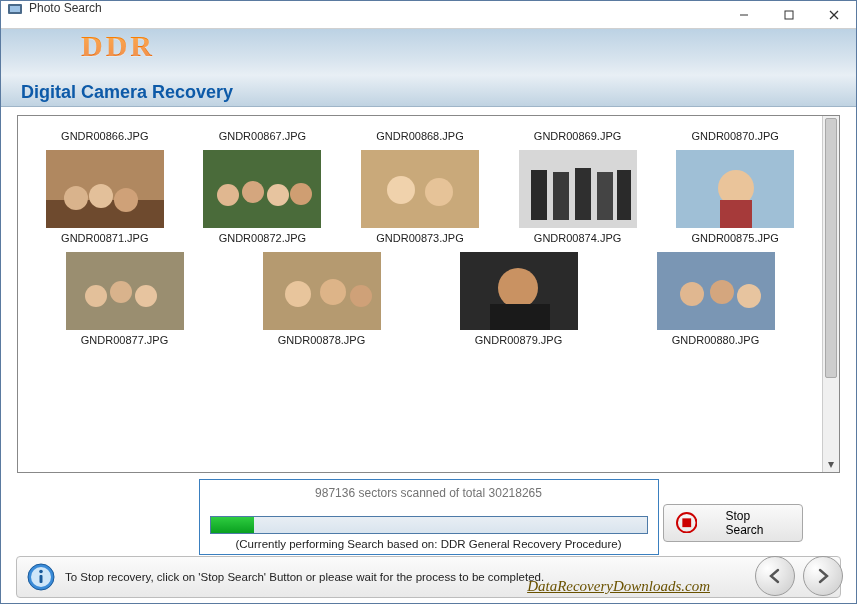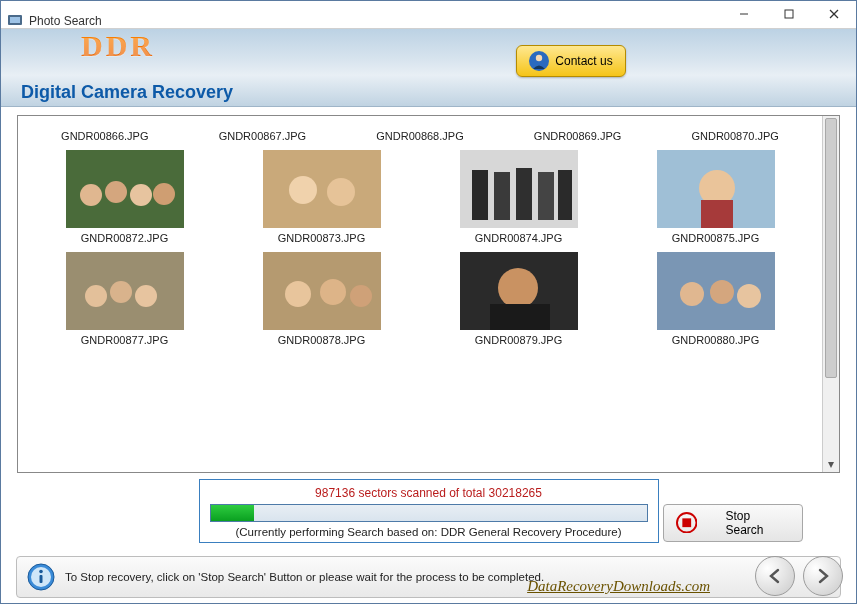--- a/index.html
+++ b/index.html
@@ -1,38 +1,38 @@
 <!DOCTYPE html>
 <html><head>
 <meta charset="utf-8">
 <style>
 * { box-sizing: border-box; margin: 0; padding: 0; }
 body { font-family: "Segoe UI", Tahoma, sans-serif; font-size: 12px; background: #fff; width: 857px; height: 604px; overflow: hidden; border: 1px solid #5a7aa0; }
-.titlebar { height: 28px; background: #fff; display: flex; align-items: flex-end; padding: 0 0 0 6px; border-bottom: 1px solid #d0d0d0; }
+.titlebar { height: 28px; background: #fff; display: flex; align-items: flex-start; padding: 0 0 0 6px; border-bottom: 1px solid #d0d0d0; }
 .titlebar .app-icon { width: 16px; height: 16px; margin-right: 6px; display: inline-flex; }
 .titlebar .title { font-size: 12px; color: #333; flex: 1; }
 .titlebar .winbtn { width: 45px; height: 28px; display: flex; align-items: center; justify-content: center; color: #444; }
 .header { height: 78px; background: linear-gradient(#bcd2e4 0%, #d8e4ee 40%, #e8eff5 60%, #c0d3e2 100%); border-bottom: 1px solid #9fb5c8; position: relative; padding: 0 20px; }
 .logo { font-family: Georgia, serif; font-size: 30px; font-weight: bold; letter-spacing: 3px; background: linear-gradient(#ff8a00, #e65a00); -webkit-background-clip: text; background-clip: text; color: transparent; text-shadow: 0 1px 0 rgba(255,255,255,.3); margin-left: 60px; }
 .subtitle { color: #0d5aa8; font-size: 18px; font-weight: 600; margin-top: 19px; }
 .contact-btn { position: absolute; right: 230px; top: 16px; width: 110px; height: 32px; border: 1px solid #b58b00; border-radius: 6px; background: linear-gradient(#ffe890, #f5c418); display: flex; align-items: center; justify-content: center; gap: 6px; font-size: 12px; box-shadow: 0 1px 2px rgba(0,0,0,.25); }
 .contact-btn .person { width: 20px; height: 20px; }
 .body-area { padding: 8px 16px 1px 16px; background: #fff; }
 .thumb-panel { border: 1px solid #888; height: 358px; position: relative; background: #fff; }
 .thumb-scroll { position: absolute; top: 0; right: 0; width: 17px; height: 100%; background: #f0f0f0; border-left: 1px solid #ccc; }
 .thumb-scroll .thumb { position: absolute; top: 2px; left: 2px; right: 2px; height: 260px; background: #cdcdcd; border: 1px solid #a8a8a8; border-radius: 2px; }
 .thumb-scroll .arrow-down { position: absolute; bottom: 0; left: 0; right: 0; height: 17px; display: flex; align-items: center; justify-content: center; color: #555; }
 .thumb-grid { padding: 6px 8px 6px 8px; margin-right: 17px; height: 100%; display: flex; flex-direction: column; gap: 8px; }
 .row { display: flex; justify-content: space-around; }
 .cell { width: 150px; text-align: center; }
 .cell .label { font-size: 11px; color: #222; margin-top: 4px; }
 .img { width: 118px; height: 78px; margin: 0 auto; display: block; }
 .row.labels-only .cell { padding-top: 4px; }
 .progress-panel { margin: 6px auto 0; width: 460px; border: 1px solid #3a7fbf; padding: 6px 10px 4px; text-align: center; background: #fff; }
-.progress-text { font-size: 12px; color: #b91c1c; margin-bottom: 4px; }
+.progress-text { font-size: 12px; color: #737373; margin-bottom: 16px; }
 .progress-bar { width: 100%; height: 18px; border: 1px solid #4d7aa8; background: linear-gradient(#e8eef4,#d9e4ee); position: relative; }
 .progress-fill { position: absolute; left: 0; top: 0; bottom: 0; width: 10%; background: linear-gradient(#2ecc40,#0aa020); }
 .progress-sub { font-size: 11.5px; color: #222; margin-top: 4px; }
 .stop-btn { position: absolute; right: 54px; bottom: 62px; width: 140px; height: 38px; border: 1px solid #a7a7a7; border-radius: 4px; background: linear-gradient(#fafafa,#e5e5e5); display: flex; align-items: center; gap: 28px; padding: 0 12px; font-size: 12px; }
 .stop-btn .stop-icon { width: 22px; height: 22px; }
 .footer { position: absolute; left: 16px; right: 16px; bottom: 6px; height: 42px; border: 1px solid #bdbdbd; border-radius: 4px; background: linear-gradient(#fbfbfb,#e9e9e9); display: flex; align-items: center; padding: 0 10px; gap: 10px; }
 .info-icon { width: 28px; height: 28px; flex-shrink: 0; }
 .footer-text { font-size: 11.5px; color: #222; }
 .site-link { position: absolute; right: 130px; bottom: 2px; font-family: Georgia, serif; font-style: italic; font-size: 15px; color: #6a5200; text-decoration: underline; }
 .nav-btn { width: 40px; height: 40px; border-radius: 50%; background: radial-gradient(circle at 30% 30%, #fff, #c9c9c9); border: 1px solid #9c9c9c; display: flex; align-items: center; justify-content: center; position: absolute; bottom: 8px; }
@@ -65,30 +65,20 @@
       <svg width="10" height="10" viewBox="0 0 10 10">
         <line x1="1" y1="1" x2="9" y2="9" stroke="#333" stroke-width="1.2"></line>
         <line x1="9" y1="1" x2="1" y2="9" stroke="#333" stroke-width="1.2"></line>
       </svg>
     </div>
 </div>
 
 <div class="header">
   <div class="logo">DDR</div>
   <div class="subtitle">Digital Camera Recovery</div>
-  <div class="contact-btn">
-    <span class="person">
-      <svg viewBox="0 0 20 20">
-          <circle cx="10" cy="10" r="10" fill="#2a6abf"></circle>
-          <circle cx="10" cy="7" r="3.2" fill="#f4d9b5"></circle>
-          <path d="M4 18 Q10 11 16 18" fill="#14375e"></path>
-        </svg>
-    </span>
-    <span>Contact us</span>
-  </div>
 </div>
 
 <div class="body-area">
   <div class="thumb-panel">
     <div class="thumb-grid">
 
       <div class="row labels-only">
         <div class="cell">
             <div class="label">GNDR00866.JPG</div>
           </div>
@@ -100,20 +90,30 @@
           </div>
         <div class="cell">
             <div class="label">GNDR00869.JPG</div>
           </div>
         <div class="cell">
             <div class="label">GNDR00870.JPG</div>
           </div>
       </div>
 
       <div class="row">
+        <div class="cell">
+            <svg class="img" viewBox="0 0 118 78">
+              <rect width="118" height="78" fill="#b08860"></rect>
+              <rect y="50" width="118" height="28" fill="#6e4a2e"></rect>
+              <circle cx="30" cy="48" r="12" fill="#d9b38c"></circle>
+              <circle cx="55" cy="46" r="12" fill="#e3c09a"></circle>
+              <circle cx="80" cy="50" r="12" fill="#cfa178"></circle>
+            </svg>
+            <div class="label">GNDR00871.JPG</div>
+          </div>
         <div class="cell">
             <svg class="img" viewBox="0 0 118 78">
               <rect width="118" height="78" fill="#4a6b3a"></rect>
               <circle cx="25" cy="45" r="11" fill="#e0b790"></circle>
               <circle cx="50" cy="42" r="11" fill="#d4a67e"></circle>
               <circle cx="75" cy="45" r="11" fill="#e7c49f"></circle>
               <circle cx="98" cy="44" r="11" fill="#cf9e72"></circle>
             </svg>
             <div class="label">GNDR00872.JPG</div>
           </div>

